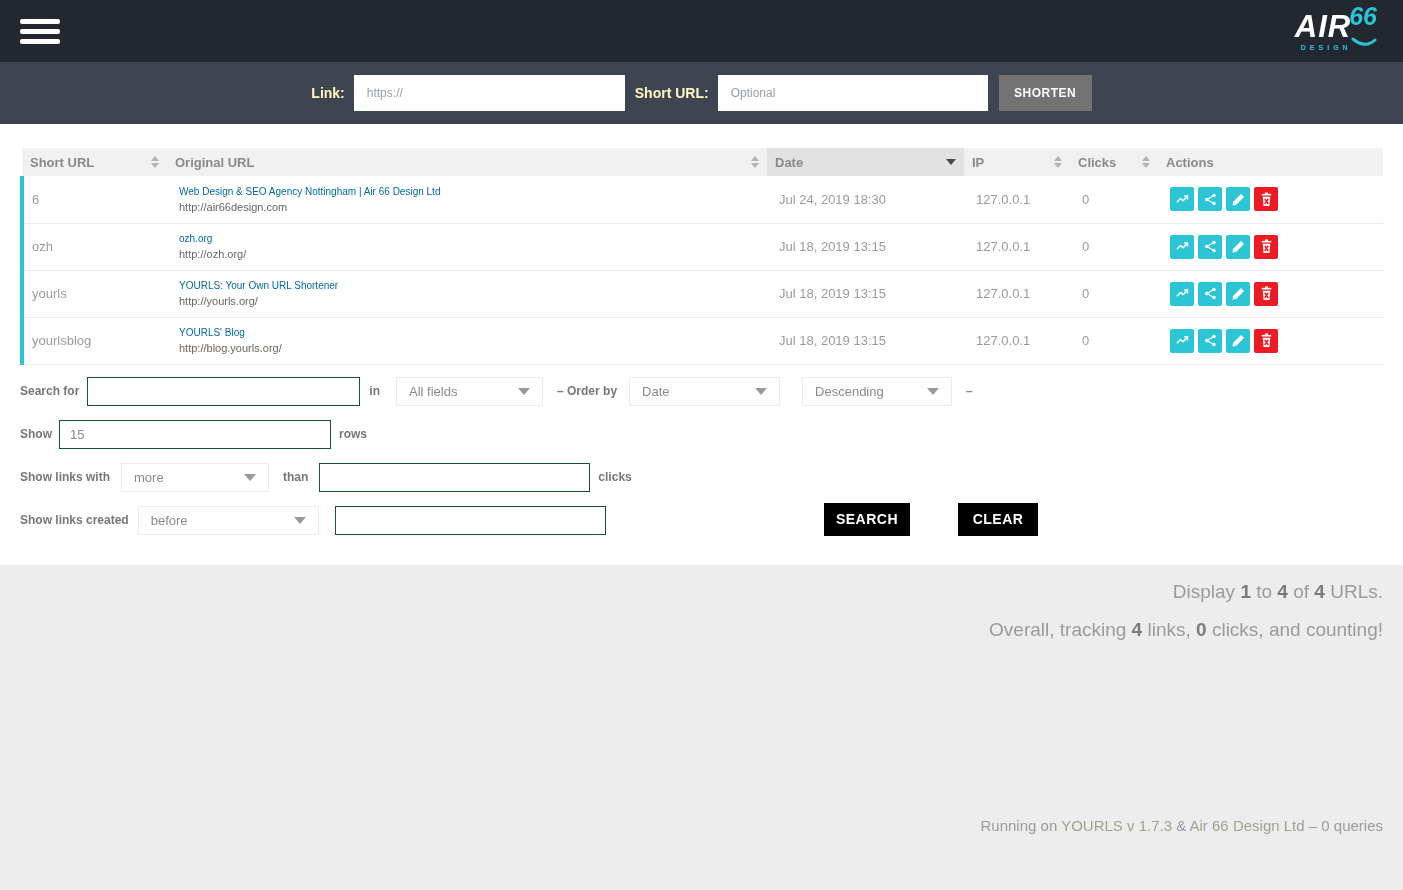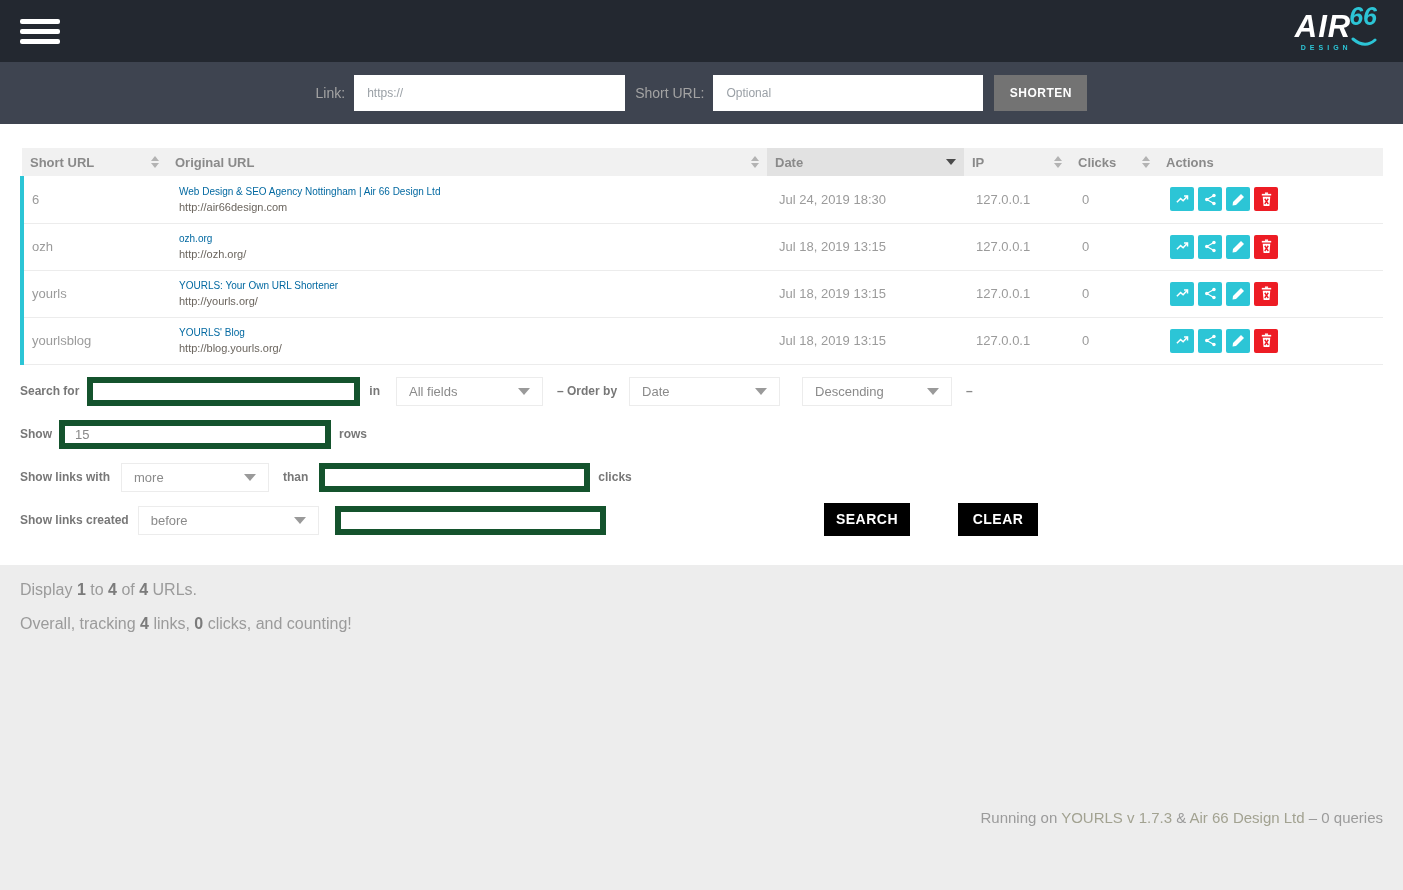--- a/index.html
+++ b/index.html
@@ -25,21 +25,21 @@
   .logo-air { color:#fff; font-size:31px; font-weight:bold; font-style:italic; letter-spacing:1px; }
   .logo-66 { color:#2cc5d6; font-size:25px; font-weight:bold; font-style:italic; position:relative; top:-7px; left:-2px; }
   .logo-swoosh { position:absolute; right:2px; bottom:2px; }
   .logo-design { color:#2cc5d6; font-size:7px; font-weight:bold; letter-spacing:4px; margin-top:2px; text-align:left; padding-left:6px; }
 
   
   .shortenbar {
     height:62px; background:#3e4450;
     display:flex; align-items:center; justify-content:center;
   }
-  .shortenbar label { color:#a3a3a3; font-size:14px; font-weight:normal; margin-right:9px; }
+  .shortenbar label { color:#fef9c3; font-size:14px; font-weight:bold; margin-right:9px; }
   .shortenbar input {
     height:36px; border:none; outline:none; background:#fff;
     font-size:12px; color:#555; padding:0 13px; font-family:inherit;
   }
   .shortenbar input::placeholder { color:#9aa0a6; }
   .inp-link { width:271px; margin-right:10px; }
   .inp-short { width:270px; margin-right:11px; }
   .btn-shorten {
     width:93px; height:36px; background:#737373; color:#fff;
     border:none; font-size:12px; font-weight:bold; font-family:inherit;
@@ -76,40 +76,40 @@
     width:24px; height:24px; border:none; border-radius:2px; padding:0;
     background:#2cc5d6; display:flex; align-items:center; justify-content:center; cursor:pointer;
   }
   .act-btn.danger { background:#ed1c24; }
 
   
   .filters { position:relative; padding-top:12px; font-size:12px; height:190px; }
   .frow { display:flex; align-items:center; height:29px; margin-bottom:14px; }
   .flabel { font-weight:bold; color:#777; font-size:12px; white-space:nowrap; }
   .ftext {
-    height:29px; border:6px solid #14532d; background:#fff; outline:none;
+    height:29px; border:1px solid #14532d; background:#fff; outline:none;
     font-size:13px; color:#888; padding:0 10px; font-family:inherit;
   }
   .fselect {
     height:29px; border:1px solid #ececec; background:#fff;
     display:inline-flex; align-items:center; justify-content:space-between;
     padding:0 12px; color:#8a8a8a; font-size:13px; cursor:pointer;
   }
   .fselect .tri { width:0; height:0; border-left:6px solid transparent; border-right:6px solid transparent; border-top:7px solid #9a9a9a; }
   .fdash { color:#8a8a8a; font-weight:bold; }
   .fbuttons { position:absolute; left:765px; top:138px; display:flex; gap:9px; }
   .btn-cyan {
     background:#000000; color:#fff; border:none; height:33px;
     font-size:14px; font-weight:bold; font-family:inherit; letter-spacing:0.5px; cursor:pointer;margin-left:39px;
   }
   .btn-search { width:86px; } .btn-clear { width:80px; }
 
   
   .bottom { background:#ededed; height:325px; padding:16px 20px 0; }
-  .bottom p { margin:0 0 16px; font-size:16px; color:#9b9b9b; }
+  .bottom p { margin:0 0 16px; font-size:19px; color:#9b9b9b;text-align:right; }
   .bottom b { color:#7b7b7b; }
   .footer-line { text-align:right; margin-top:176px; font-size:15px; color:#9b9b9b; }
   .footer-line .flink { color:#a2a291; text-decoration:none; cursor:pointer; }
 </style>
 </head>
 <body>
 
 <div class="topbar">
   <div class="hamburger">
     <span></span>

